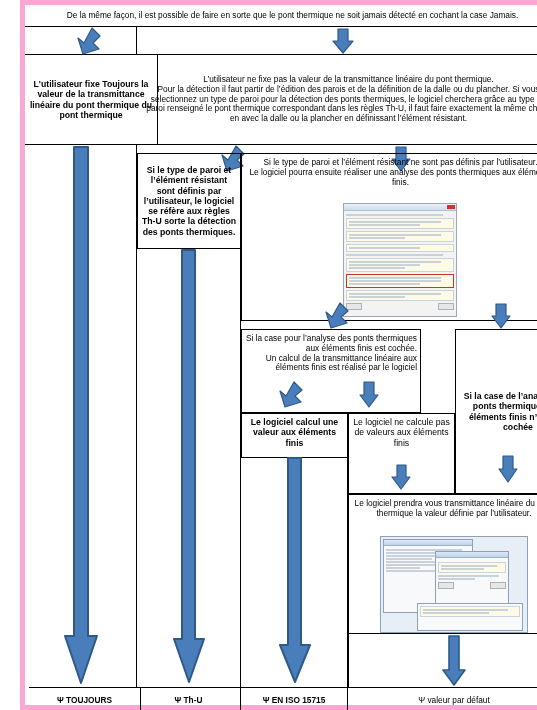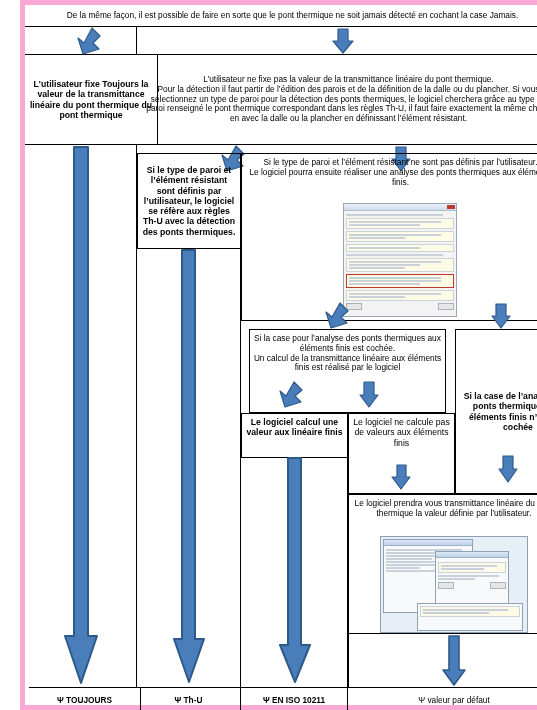--- a/index.html
+++ b/index.html
@@ -155,21 +155,21 @@
     </svg>
   </div>
 
   <div class="arrow" style="left:365px; top:141px; width:22px; height:26px;">
     <svg viewBox="0 0 22 26" preserveAspectRatio="none">
       <polygon points="6,1 16,1 16,13 20,13 11,25 2,13 6,13" fill="#4a7ebb" stroke="#2e5a8a" stroke-width="1.2" stroke-linejoin="round"></polygon>
     </svg>
   </div>
 
   <div class="cell bdr-all t-bold fs-85" style="left:112px; top:148px; width:104px; height:96px; align-items:center;">
-    <span>Si le type de paroi et l’élément résistant sont définis par l’utilisateur, le logiciel se réfère aux règles Th-U avec la détection des ponts thermiques.</span>
+    <span>Si le type de paroi et l’élément résistant sont définis par l’utilisateur, le logiciel se réfère aux règles Th-U sorte la détection des ponts thermiques.</span>
   </div>
 
   <div class="cell bdr-all fs-8" style="left:216px; top:148px; width:319px; height:168px; align-items:flex-start; padding-top:4px;">
     <span style="white-space:pre-line;">Si le type de paroi et l’élément résistant ne sont pas définis par l’utilisateur.
 Le logiciel pourra ensuite réaliser une analyse des ponts thermiques aux éléments finis.</span>
   </div>
 
   <div class="shot" style="left:318px; top:198px; width:112px; height:112px;">
     <div class="titlebar"></div>
     <div class="body">
@@ -219,42 +219,42 @@
     <svg viewBox="0 0 34 27" preserveAspectRatio="none">
       <polygon points="25,1 33,9 26,15 32,21 16,26 11,10 17,15" fill="#4a7ebb" stroke="#2e5a8a" stroke-width="1.2" stroke-linejoin="round"></polygon>
     </svg>
   </div>
   <div class="arrow" style="left:465px; top:298px; width:22px; height:26px;">
     <svg viewBox="0 0 22 26" preserveAspectRatio="none">
       <polygon points="6,1 16,1 16,13 20,13 11,25 2,13 6,13" fill="#4a7ebb" stroke="#2e5a8a" stroke-width="1.2" stroke-linejoin="round"></polygon>
     </svg>
   </div>
 
-  <div class="cell bdr-all fs-8" style="left:224px; top:324px; width:197px; height:84px; align-items:flex-start; padding-top:4px;">
+  <div class="cell bdr-all fs-8" style="left:216px; top:324px; width:180px; height:84px; align-items:flex-start; padding-top:4px;text-align:right;">
     <span style="white-space:pre-line;">Si la case pour l’analyse des ponts thermiques aux éléments finis est cochée.
 Un calcul de la transmittance linéaire aux éléments finis est réalisé par le logiciel</span>
   </div>
 
   <div class="cell bdr-all t-bold fs-85" style="left:430px; top:324px; width:126px; height:165px; align-items:center;">
     <span>Si la case de l’analyse des ponts thermiques aux éléments finis n’est pas cochée</span>
   </div>
 
   <div class="arrow" style="left:245px; top:376px; width:33px; height:27px;">
     <svg viewBox="0 0 33 27" preserveAspectRatio="none">
       <polygon points="24,1 32,9 25,15 31,21 15,26 10,10 16,15" fill="#4a7ebb" stroke="#2e5a8a" stroke-width="1.2" stroke-linejoin="round"></polygon>
     </svg>
   </div>
   <div class="arrow" style="left:333px; top:376px; width:22px; height:27px;">
     <svg viewBox="0 0 22 27" preserveAspectRatio="none">
       <polygon points="6,1 16,1 16,14 20,14 11,26 2,14 6,14" fill="#4a7ebb" stroke="#2e5a8a" stroke-width="1.2" stroke-linejoin="round"></polygon>
     </svg>
   </div>
 
   <div class="cell bdr-all t-bold fs-85" style="left:216px; top:408px; width:107px; height:45px; align-items:flex-start; padding-top:3px;">
-    <span>Le logiciel calcul une valeur aux linéaire finis</span>
+    <span>Le logiciel calcul une valeur aux éléments finis</span>
   </div>
   <div class="cell bdr-all fs-85" style="left:323px; top:408px; width:107px; height:81px; align-items:flex-start; padding-top:3px;">
     <span>Le logiciel ne calcule pas de valeurs aux éléments finis</span>
   </div>
 
   <div class="arrow" style="left:253px; top:452px; width:34px; height:228px;">
     <svg viewBox="0 0 34 228" preserveAspectRatio="none">
       <polygon points="10,1 23,1 23,188 32,188 17,225 2,188 10,188" fill="#4a7ebb" stroke="#2e5a8a" stroke-width="2" stroke-linejoin="round"></polygon>
     </svg>
   </div>
@@ -322,19 +322,19 @@
 
   <div class="cell bdr-l" style="left:323px; top:629px; width:212px; height:53px;"></div>
 
   <div class="cell mid bdr-t bdr-r t-bold fs-8" style="left:4px; top:682px; width:112px; height:26px;">
     <span>Ψ TOUJOURS</span>
   </div>
   <div class="cell mid bdr-t bdr-r t-bold fs-8" style="left:112px; top:682px; width:104px; height:26px;">
     <span>Ψ Th-U</span>
   </div>
   <div class="cell mid bdr-t bdr-r t-bold fs-8" style="left:216px; top:682px; width:107px; height:26px;">
-    <span>Ψ EN ISO 10211</span>
+    <span>Ψ EN ISO 15715</span>
   </div>
   <div class="cell mid bdr-t fs-8" style="left:323px; top:682px; width:212px; height:26px;">
     <span>Ψ valeur par défaut</span>
   </div>
 
 </div>
 
 </body></html>

